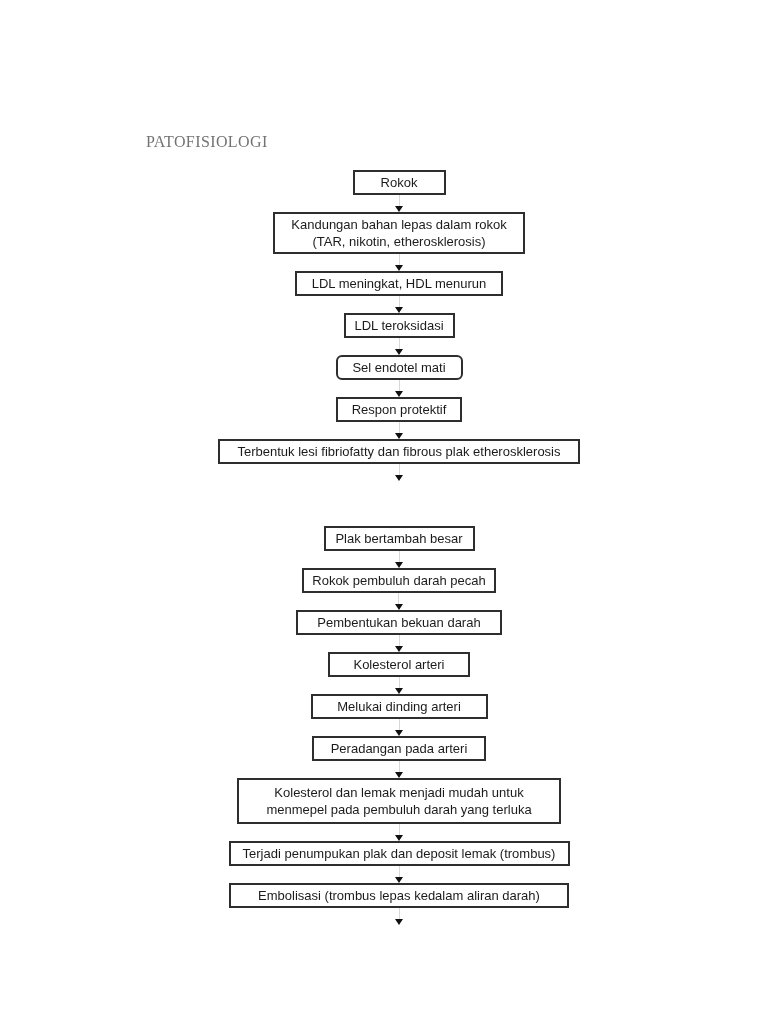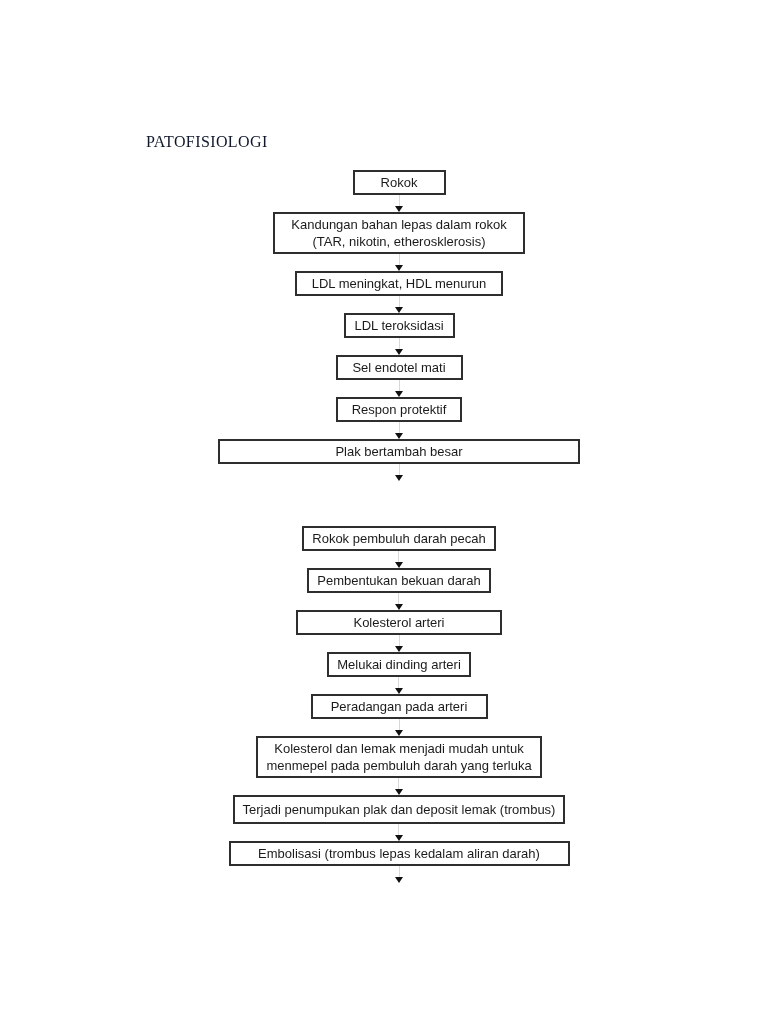--- a/index.html
+++ b/index.html
@@ -15,21 +15,21 @@
   body{font-family:"Liberation Sans", sans-serif;position:relative;}
 
   .title{
     position:absolute;
     left:146px;
     top:133px;
     font-family:"Liberation Serif", serif;
     font-weight:400;
     font-size:16px;
     letter-spacing:0.4px;
-    color:#0f172a;
+    color:#737373;
     white-space:nowrap;
   }
 
   .flow{
     position:absolute;
     top:170px;
     left:399px;
     transform:translateX(-50%);
     display:flex;
     flex-direction:column;
@@ -69,21 +69,21 @@
     border-left:4.5px solid transparent;
     border-right:4.5px solid transparent;
     border-top:6px solid var(--arrowhead);
   }
 
   
   .step:nth-child(1)  .box{min-width:93px;}
   .step:nth-child(2)  .box{min-width:252px;}
   .step:nth-child(3)  .box{min-width:208px;}
   .step:nth-child(4)  .box{min-width:111px;}
-  .step:nth-child(5)  .box{min-width:127px;}
+  .step:nth-child(5)  .box{min-width:127px;border-radius:6px;}
   .step:nth-child(6)  .box{min-width:126px;}
   .step:nth-child(7)  .box{min-width:362px;}
   .step:nth-child(8)  .box{min-width:151px;margin-top:45px;}
   .step:nth-child(9)  .box{min-width:181px;}
   .step:nth-child(10) .box{min-width:206px;}
   .step:nth-child(11) .box{min-width:142px;}
   .step:nth-child(12) .box{min-width:177px;}
   .step:nth-child(13) .box{min-width:174px;}
   .step:nth-child(14) .box{min-width:324px;padding-top:4px;padding-bottom:4px;}
   .step:nth-child(15) .box{min-width:341px;}
@@ -145,20 +145,29 @@
         <div class="box">
           <div class="line">Respon protektif</div>
         </div>
         <div class="connector">
           <div class="conn-line"></div>
           <div class="arrowhead"></div>
         </div>
       </div>
       <div class="step">
         <div class="box">
+          <div class="line">Terbentuk lesi fibriofatty dan fibrous plak etherosklerosis</div>
+        </div>
+        <div class="connector">
+          <div class="conn-line"></div>
+          <div class="arrowhead"></div>
+        </div>
+      </div>
+      <div class="step">
+        <div class="box">
           <div class="line">Plak bertambah besar</div>
         </div>
         <div class="connector">
           <div class="conn-line"></div>
           <div class="arrowhead"></div>
         </div>
       </div>
       <div class="step">
         <div class="box">
           <div class="line">Rokok pembuluh darah pecah</div>

